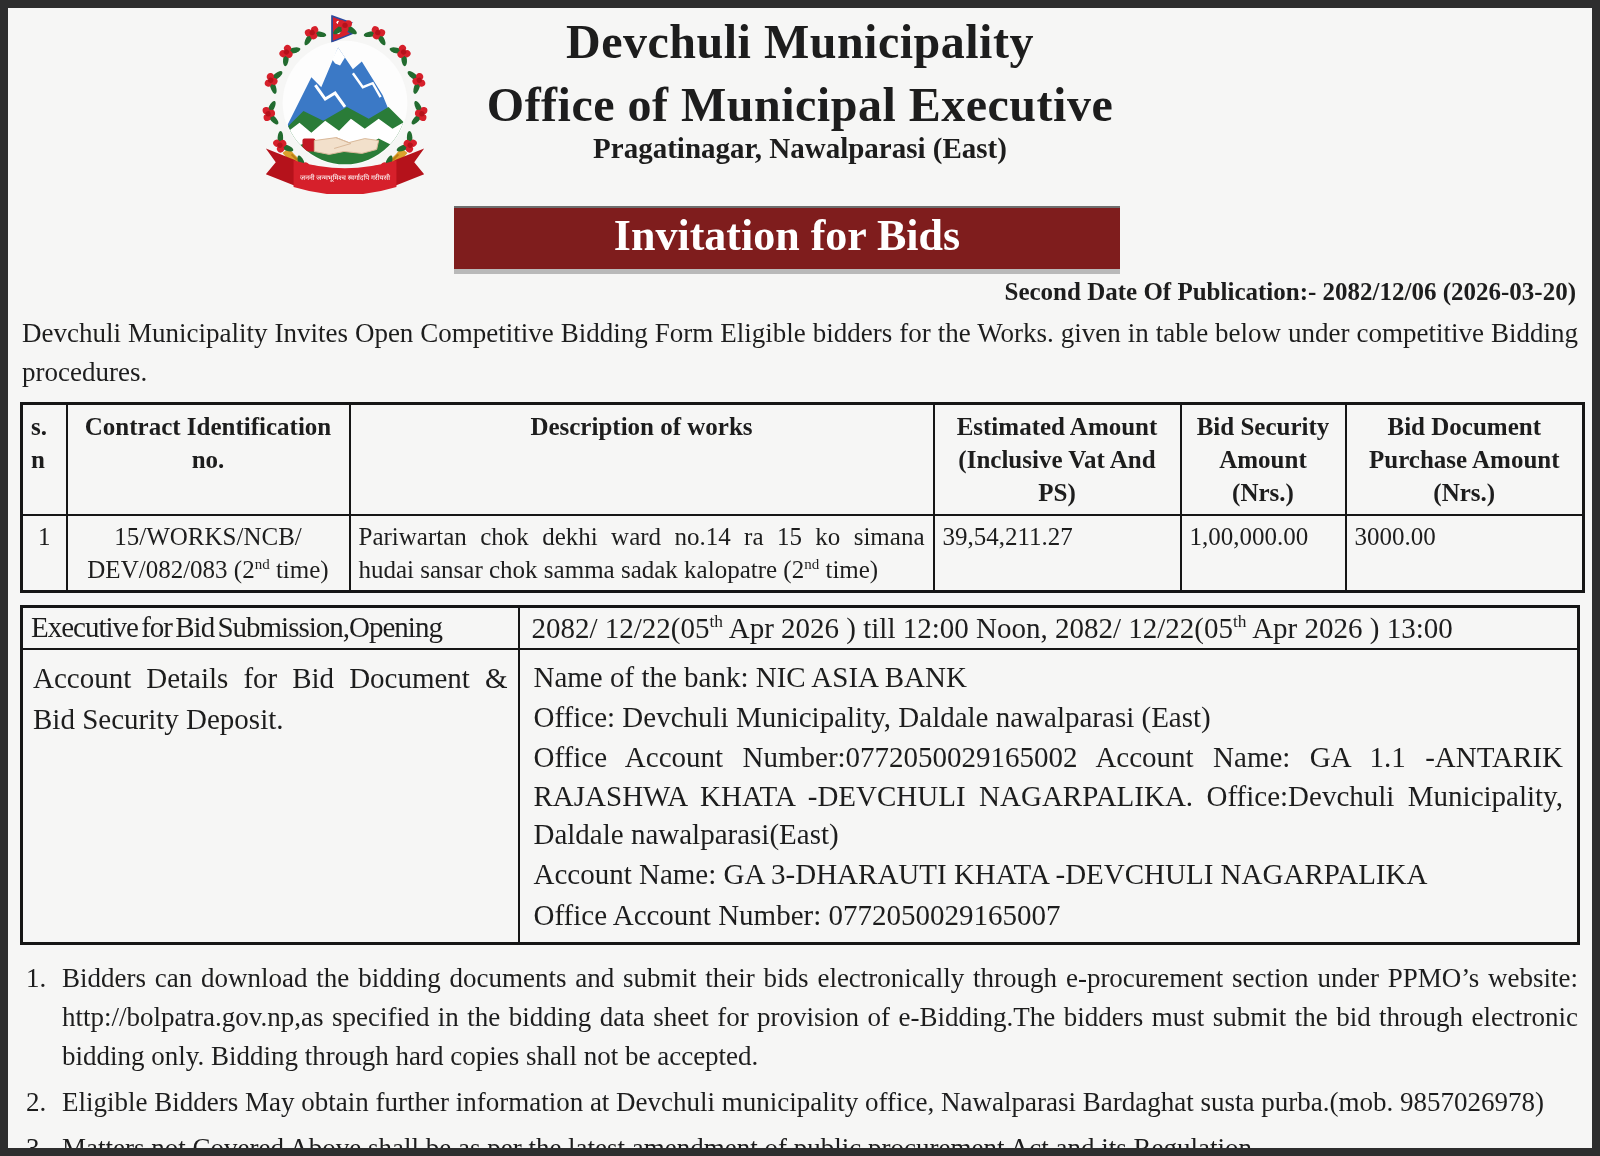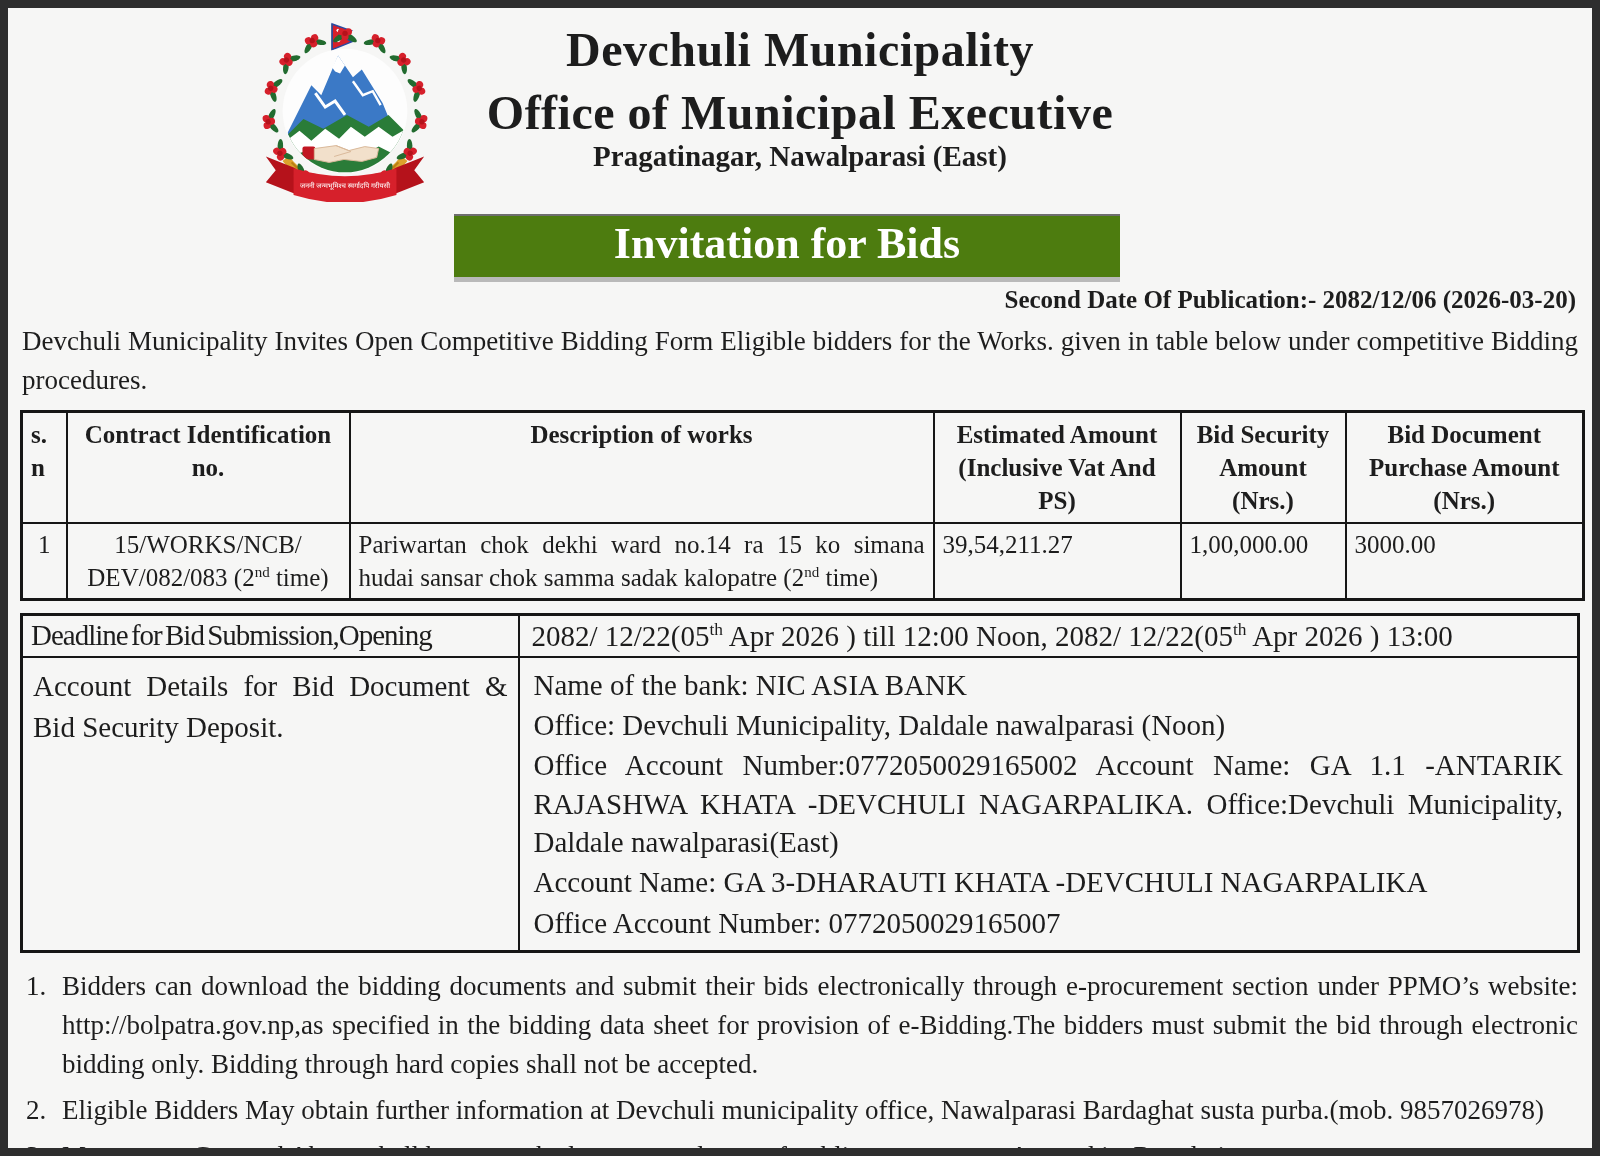--- a/index.html
+++ b/index.html
@@ -2,33 +2,33 @@
 <html><head>
 <meta charset="utf-8">
 <style>
   * { margin:0; padding:0; box-sizing:border-box; }
   html,body { background:#e8e8e8; }
   body { font-family:"Liberation Serif","DejaVu Serif",serif; color:#1d1d1d; }
   .page {
     width:1600px; height:1156px; margin:0 auto;
     background:#f6f6f5;
     border:8px solid #2e2e2e;
-    padding:8px 12px 6px 12px;
+    padding:0 12px 6px 12px;
     position:relative; overflow:hidden;
   }
   
   .hdr { position:relative; height:194px; text-align:center; }
   .logo { position:absolute; left:226px; top:0; width:198px; height:186px; }
   .t1 { font-size:48px; font-weight:bold; padding-top:6px; letter-spacing:0.5px; }
   .t2 { font-size:48px; font-weight:bold; margin-top:8px; letter-spacing:0.5px;text-align:center; }
   .t3 { font-size:29px; font-weight:bold; }
   
   .banner-wrap { text-align:center; position:relative; left:-13px; margin-top:4px; height:66px; }
   .banner {
-    display:inline-block; width:666px; background:#4d7c0f; color:#ffffff;
+    display:inline-block; width:666px; background:#7f1d1d; color:#ffffff;
     font-weight:bold; font-size:44px; padding:2px 0 8px 0;
     box-shadow:0 5px 0 #b9b9b9; border-top:2px solid #6e6e6e;
   }
   .pubdate { text-align:right; font-weight:bold; font-size:25px; margin-top:6px; padding-right:4px; }
   .intro { font-size:27px; line-height:1.45; text-align:justify; margin:8px 2px 10px 2px; }
   
   table { border-collapse:collapse; width:100%; table-layout:fixed; }
   .bids { border:3px solid #161616; }
   .bids th, .bids td { border:2px solid #161616; vertical-align:top; }
   .bids th { font-size:25px; font-weight:bold; text-align:center; padding:5px 6px; line-height:1.32; }
@@ -178,30 +178,30 @@
   </tbody>
     </table>
 
   <table class="details">
     <colgroup>
         <col class="col-dlabel">
         <col>
       </colgroup>
     <tbody>
         <tr>
-      <td class="dl-label">Deadline for Bid Submission,Opening</td>
+      <td class="dl-label">Executive for Bid Submission,Opening</td>
       <td class="dl-value">
         <span>2082/ 12/22(05</span><sup>th</sup><span> Apr 2026 ) till 12:00 Noon, 2082/ 12/22(05</span><sup>th</sup><span> Apr 2026 ) 13:00</span>
       </td>
     </tr>
     <tr>
       <td class="acc-label">Account Details  for Bid Document &amp; Bid Security Deposit.</td>
       <td class="acc-cell">
         <div class="acc-line">Name of the bank: NIC ASIA BANK</div>
-        <div class="acc-line">Office: Devchuli Municipality, Daldale  nawalparasi (Noon)</div>
+        <div class="acc-line">Office: Devchuli Municipality, Daldale  nawalparasi (East)</div>
         <div class="acc-line acc-just">Office Account Number:0772050029165002 Account Name: GA 1.1 -ANTARIK RAJASHWA KHATA -DEVCHULI NAGARPALIKA. Office:Devchuli Municipality, Daldale  nawalparasi(East)</div>
         <div class="acc-line">Account Name: GA 3-DHARAUTI KHATA -DEVCHULI NAGARPALIKA</div>
         <div class="acc-line">Office Account Number: 0772050029165007</div>
       </td>
     </tr>
   </tbody>
     </table>
 
   <div class="notes">
     <div class="note">

